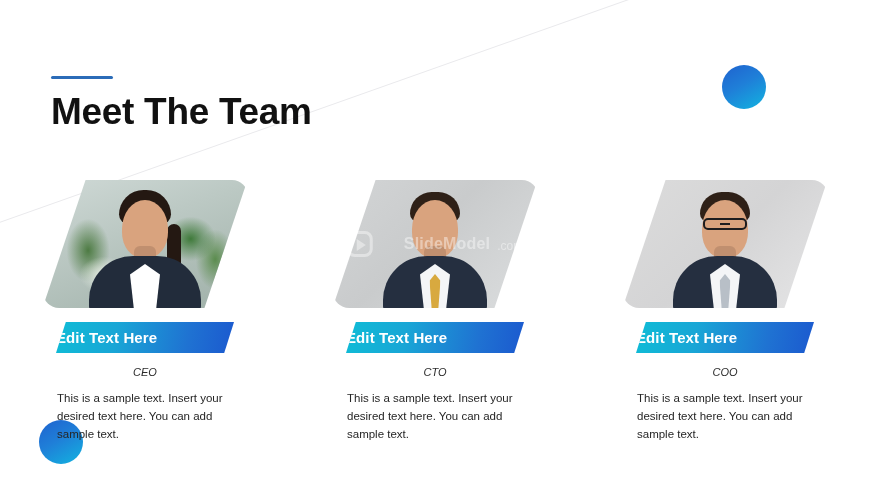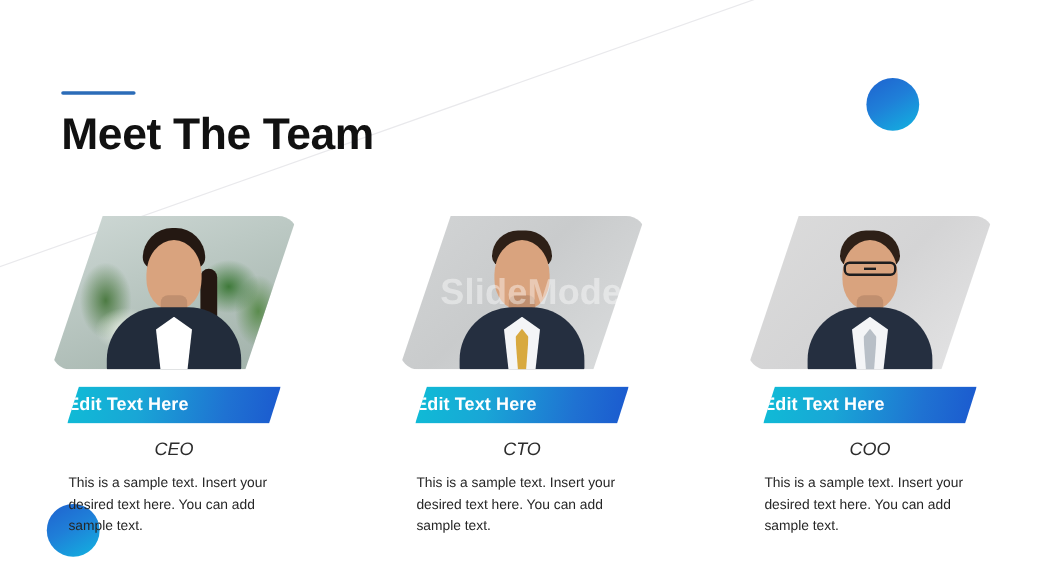--- a/index.html
+++ b/index.html
@@ -243,21 +243,21 @@
   .wm-icon:after {
     content: "";
     position: absolute;
     left: 7px;
     top: 5px;
     border-left: 9px solid #ffffff;
     border-top: 6px solid transparent;
     border-bottom: 6px solid transparent;
   }
   .wm-text {
-    font-size: 30px;
+    font-size: 16px;
     font-weight: 700;
     color: #ffffff;
     letter-spacing: 0.2px;
     margin-left: 24px;
   }
   .wm-dotcom {
     font-size: 12px;
     font-weight: 400;
     color: #ffffff;
     align-self: flex-end;
@@ -280,21 +280,21 @@
     margin-bottom: 13px;
   }
   .edit-btn-label {
     color: #ffffff;
     font-size: 15px;
     font-weight: 700;
     letter-spacing: 0.1px;
   }
 
   .role {
-    font-size: 15px;
+    font-size: 11px;
     font-style: italic;
     color: #2c2c2c;
     margin-bottom: 12px;
   }
   .desc {
     width: 176px;
     text-align: left;
     font-size: 11.5px;
     line-height: 1.55;
     color: #262626;

